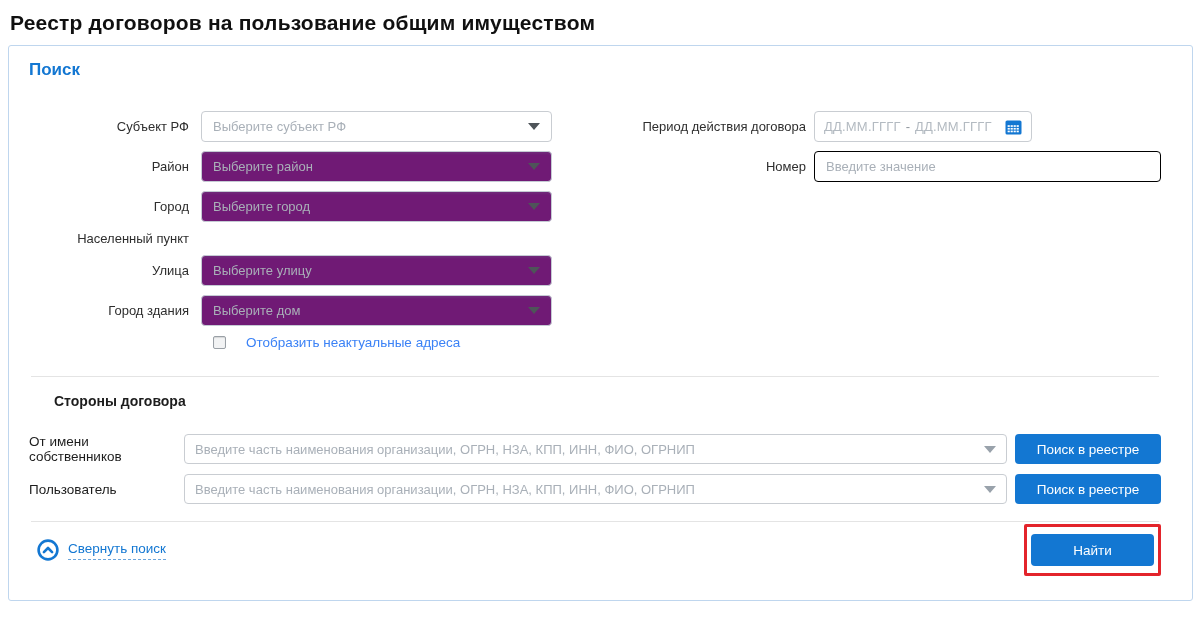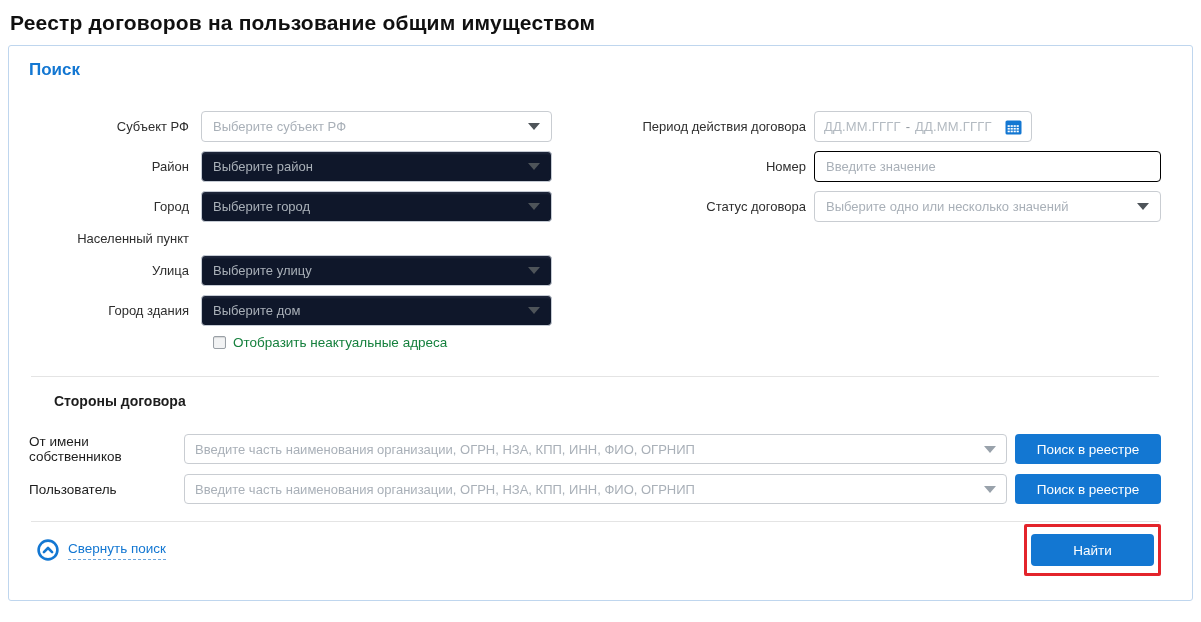--- a/index.html
+++ b/index.html
@@ -14,35 +14,35 @@
   .col-left { width:535px; }
   .col-right { margin-left:30px; flex:1; }
 
   .frow { display:flex; align-items:center; margin-bottom:9px; }
   .flabel { width:172px; padding-right:12px; text-align:right; font-size:13px; color:#2e2e2e; flex:none; }
   .rlabel { width:212px; margin-right:8px; text-align:right; font-size:13px; color:#2e2e2e; flex:none; }
 
   .select { display:flex; align-items:center; height:31px; border:1px solid #c9cdd2; border-radius:4px; background:#fff; padding:0 11px; font-size:13px; color:#a9b0b8; cursor:pointer; }
   .select.w-left { width:351px; }
   .select.w-right { width:347px; }
-  .select.disabled { background:#0f172a; border-color:#c5cbd4; box-shadow:inset 0 2px 2px rgba(110,125,150,.16); cursor:default; }
+  .select.disabled { background:#701a75; border-color:#c5cbd4; box-shadow:inset 0 2px 2px rgba(110,125,150,.16); cursor:default; }
   .caret { margin-left:auto; width:0; height:0; border-left:6px solid transparent; border-right:6px solid transparent; border-top:7px solid #4e5459; }
   .caret.light { border-top-color:#99a2ab; }
 
   .text-input { height:31px; width:347px; border:1px solid #000000; border-radius:4px; padding:0 11px; font-size:13px; color:#333; font-family:inherit; outline:none; }
   .text-input::placeholder { color:#a9b0b8; }
 
   .date-range { width:218px; height:31px; display:flex; align-items:center; border:1px solid #c9cdd2; border-radius:4px; padding:0 9px; font-size:13px; color:#b3bac1; background:#fff; }
   .date-range .ph { letter-spacing:.2px; }
   .date-range .dash { margin:0 5px; color:#8d949b; }
   .date-range .cal { margin-left:auto; display:flex; cursor:pointer; }
 
   .chk-row { display:flex; align-items:center; margin:3px 0 0 184px; }
   .checkbox { width:13px; height:13px; border:1px solid #9aa0a6; border-radius:2px; background:#f2f3f4; box-shadow:inset 0 1px 1px rgba(0,0,0,.12); cursor:pointer; flex:none; }
-  .chk-label { margin-left:7px; font-size:13.5px; color:#15803d; }
+  .chk-label { margin-left:20px; font-size:13.5px; color:#3b82f6; }
 
   .divider { border:none; border-top:1px solid #e4e4e4; margin:26px 2px 0 2px; }
   .divider2 { border:none; border-top:1px solid #e4e4e4; margin:17px 2px 0 2px; }
 
   .parties-title { font-size:14px; font-weight:700; color:#1d1d1d; margin:16px 0 25px 25px; }
 
   .prow { display:flex; align-items:center; margin-bottom:10px; }
   .plabel { width:155px; padding-right:9px; text-align:left; font-size:13.5px; color:#1d1d1d; flex:none; }
   .combobox { flex:1; display:flex; align-items:center; height:30px; border:1px solid #c9cdd2; border-radius:4px; background:#fff; padding:4px 10px; margin-right:8px; }
   .combobox input { flex:1; border:none; outline:none; font-size:13px; color:#333; font-family:inherit; background:transparent; }
@@ -149,27 +149,20 @@
               </svg>
             </span>
           </div>
         </div>
 
         <div class="frow">
           <span class="rlabel">Номер</span>
           <input class="text-input" type="text" placeholder="Введите значение" style="">
         </div>
 
-        <div class="frow">
-          <span class="rlabel">Статус договора</span>
-          <div class="select w-right">
-            <span>Выберите одно или несколько значений</span>
-            <span class="caret"></span>
-          </div>
-        </div>
       </div>
     </div>
 
     <hr class="divider">
 
     <div class="parties-title">Стороны договора</div>
 
     <div class="prow">
       <span class="plabel">От имени собственников</span>
       <div class="combobox">

